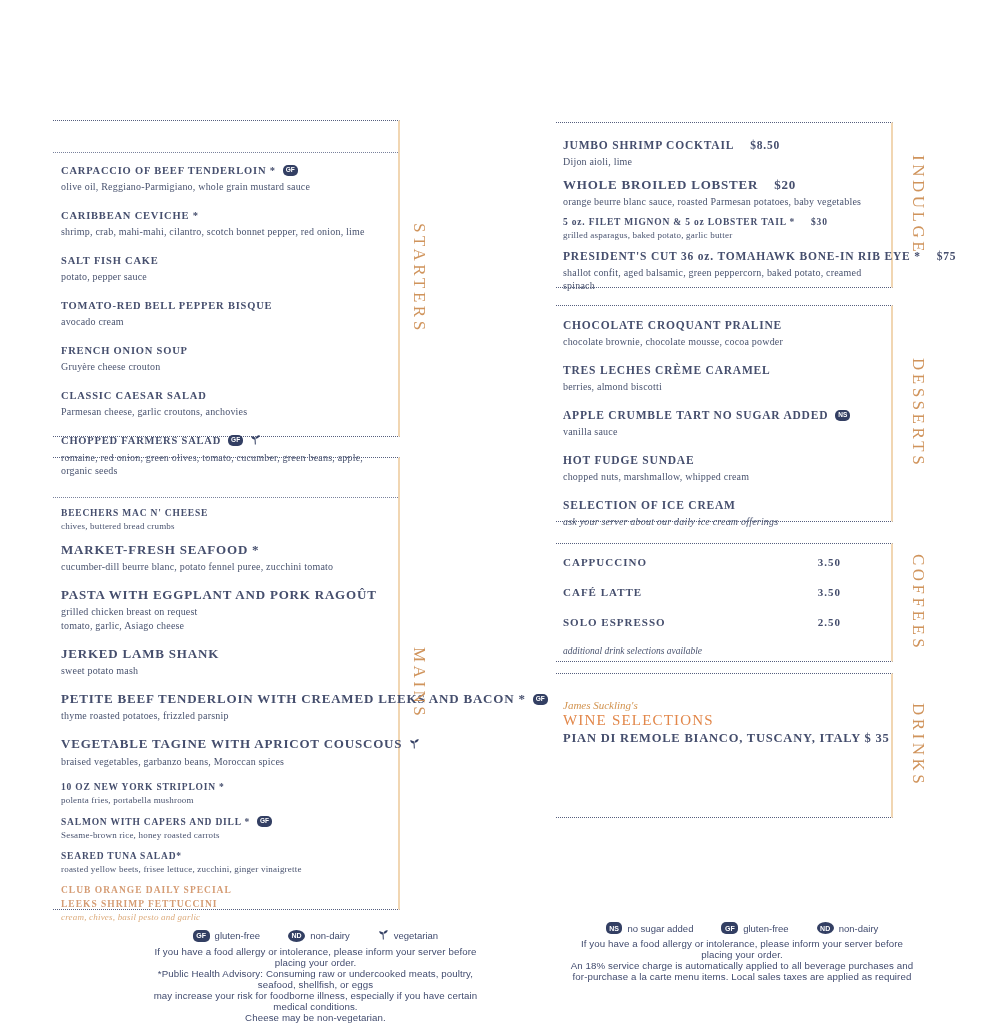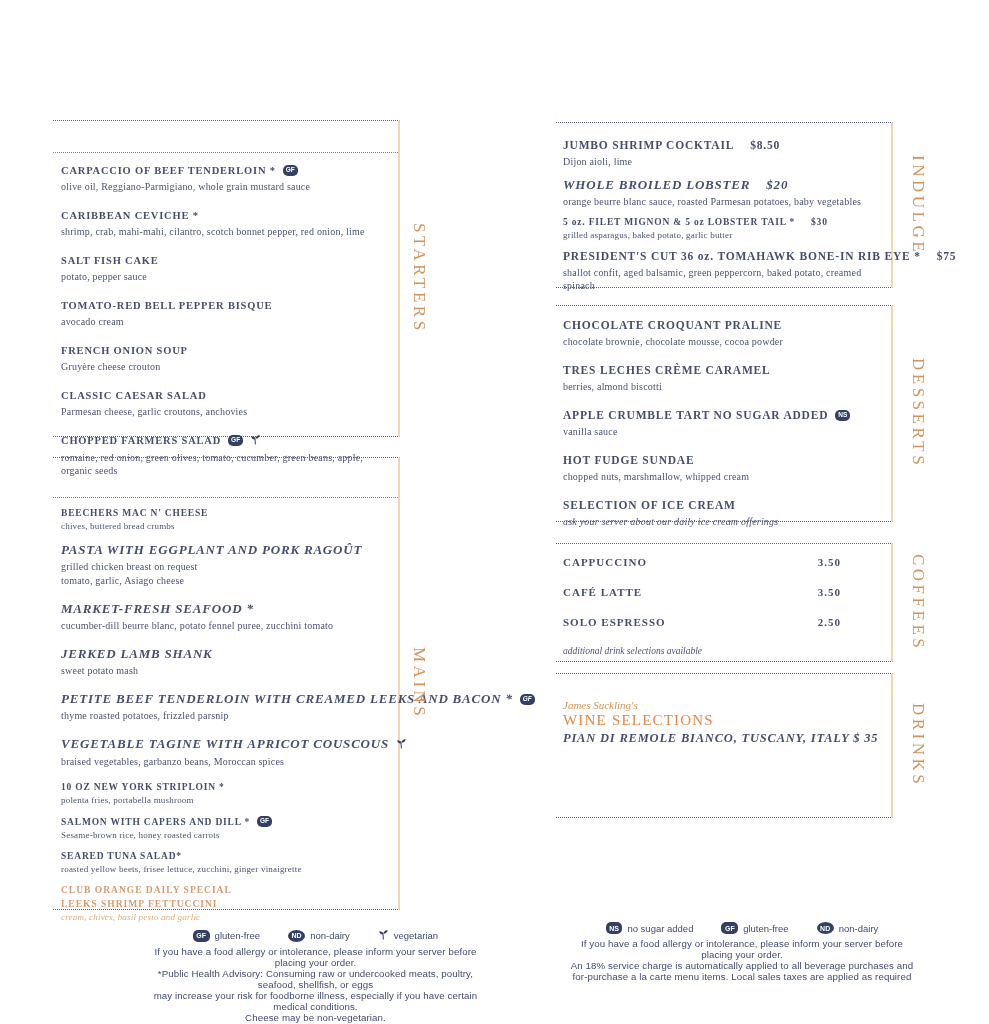--- a/index.html
+++ b/index.html
@@ -36,21 +36,21 @@
   #box-coffees .item { margin-bottom:17px; }
   #box-mains .item { margin-bottom:14px; }
   #box-mains .item.sm { margin-bottom:10px; }
   #box-mains .item.special { margin-bottom:3px; }
   .item-name {
     font-weight:700; letter-spacing:0.8px; color:#454e6d; font-size:11px; line-height:13px;
     white-space:nowrap;
   }
   .item.sm .item-name { font-size:9.5px; line-height:11px; }
   .item.md .item-name { font-size:11.5px; line-height:13px; }
-  .item.lg .item-name { font-size:13px; line-height:15px;font-style:italic; }
+  .item.lg .item-name { font-size:13px; line-height:15px; }
   #box-starters .item-name { font-size:10.5px; }
   #box-desserts .item-name { font-size:11.5px; }
   #box-coffees .item-name { font-size:11px; letter-spacing:1px; }
   .item-desc {
     font-size:10px; line-height:13px; color:#49536f; letter-spacing:0.2px; margin-top:3px;
     font-weight:400;
   }
   .item.sm .item-desc { font-size:9px; line-height:11px; margin-top:2px; }
   .item-desc.italic { font-style:italic; }
   .item-desc + .item-desc { margin-top:1px; }
@@ -149,27 +149,27 @@
   </section>
 
   <section class="box" id="box-mains">
     <div class="inner-rule"></div>
     <div class="items">
         <div class="item sm">
           <div class="item-name"><span class="nm">BEECHERS MAC N' CHEESE</span></div>
           <div class="item-desc">chives, buttered bread crumbs</div>
         </div>
         <div class="item lg">
+          <div class="item-name"><span class="nm">MARKET-FRESH SEAFOOD *</span></div>
+          <div class="item-desc">cucumber-dill beurre blanc, potato fennel puree, zucchini tomato</div>
+        </div>
+        <div class="item lg">
           <div class="item-name"><span class="nm">PASTA WITH EGGPLANT AND PORK RAGOÛT</span></div>
           <div class="item-desc">grilled chicken breast on request</div>
           <div class="item-desc">tomato, garlic, Asiago cheese</div>
-        </div>
-        <div class="item lg">
-          <div class="item-name"><span class="nm">MARKET-FRESH SEAFOOD *</span></div>
-          <div class="item-desc">cucumber-dill beurre blanc, potato fennel puree, zucchini tomato</div>
         </div>
         <div class="item lg">
           <div class="item-name"><span class="nm">JERKED LAMB SHANK</span></div>
           <div class="item-desc">sweet potato mash</div>
         </div>
         <div class="item lg">
           <div class="item-name"><span class="nm">PETITE BEEF TENDERLOIN WITH CREAMED LEEKS AND BACON *</span><span class="badge">GF</span></div>
           <div class="item-desc">thyme roasted potatoes, frizzled parsnip</div>
         </div>
         <div class="item lg">

